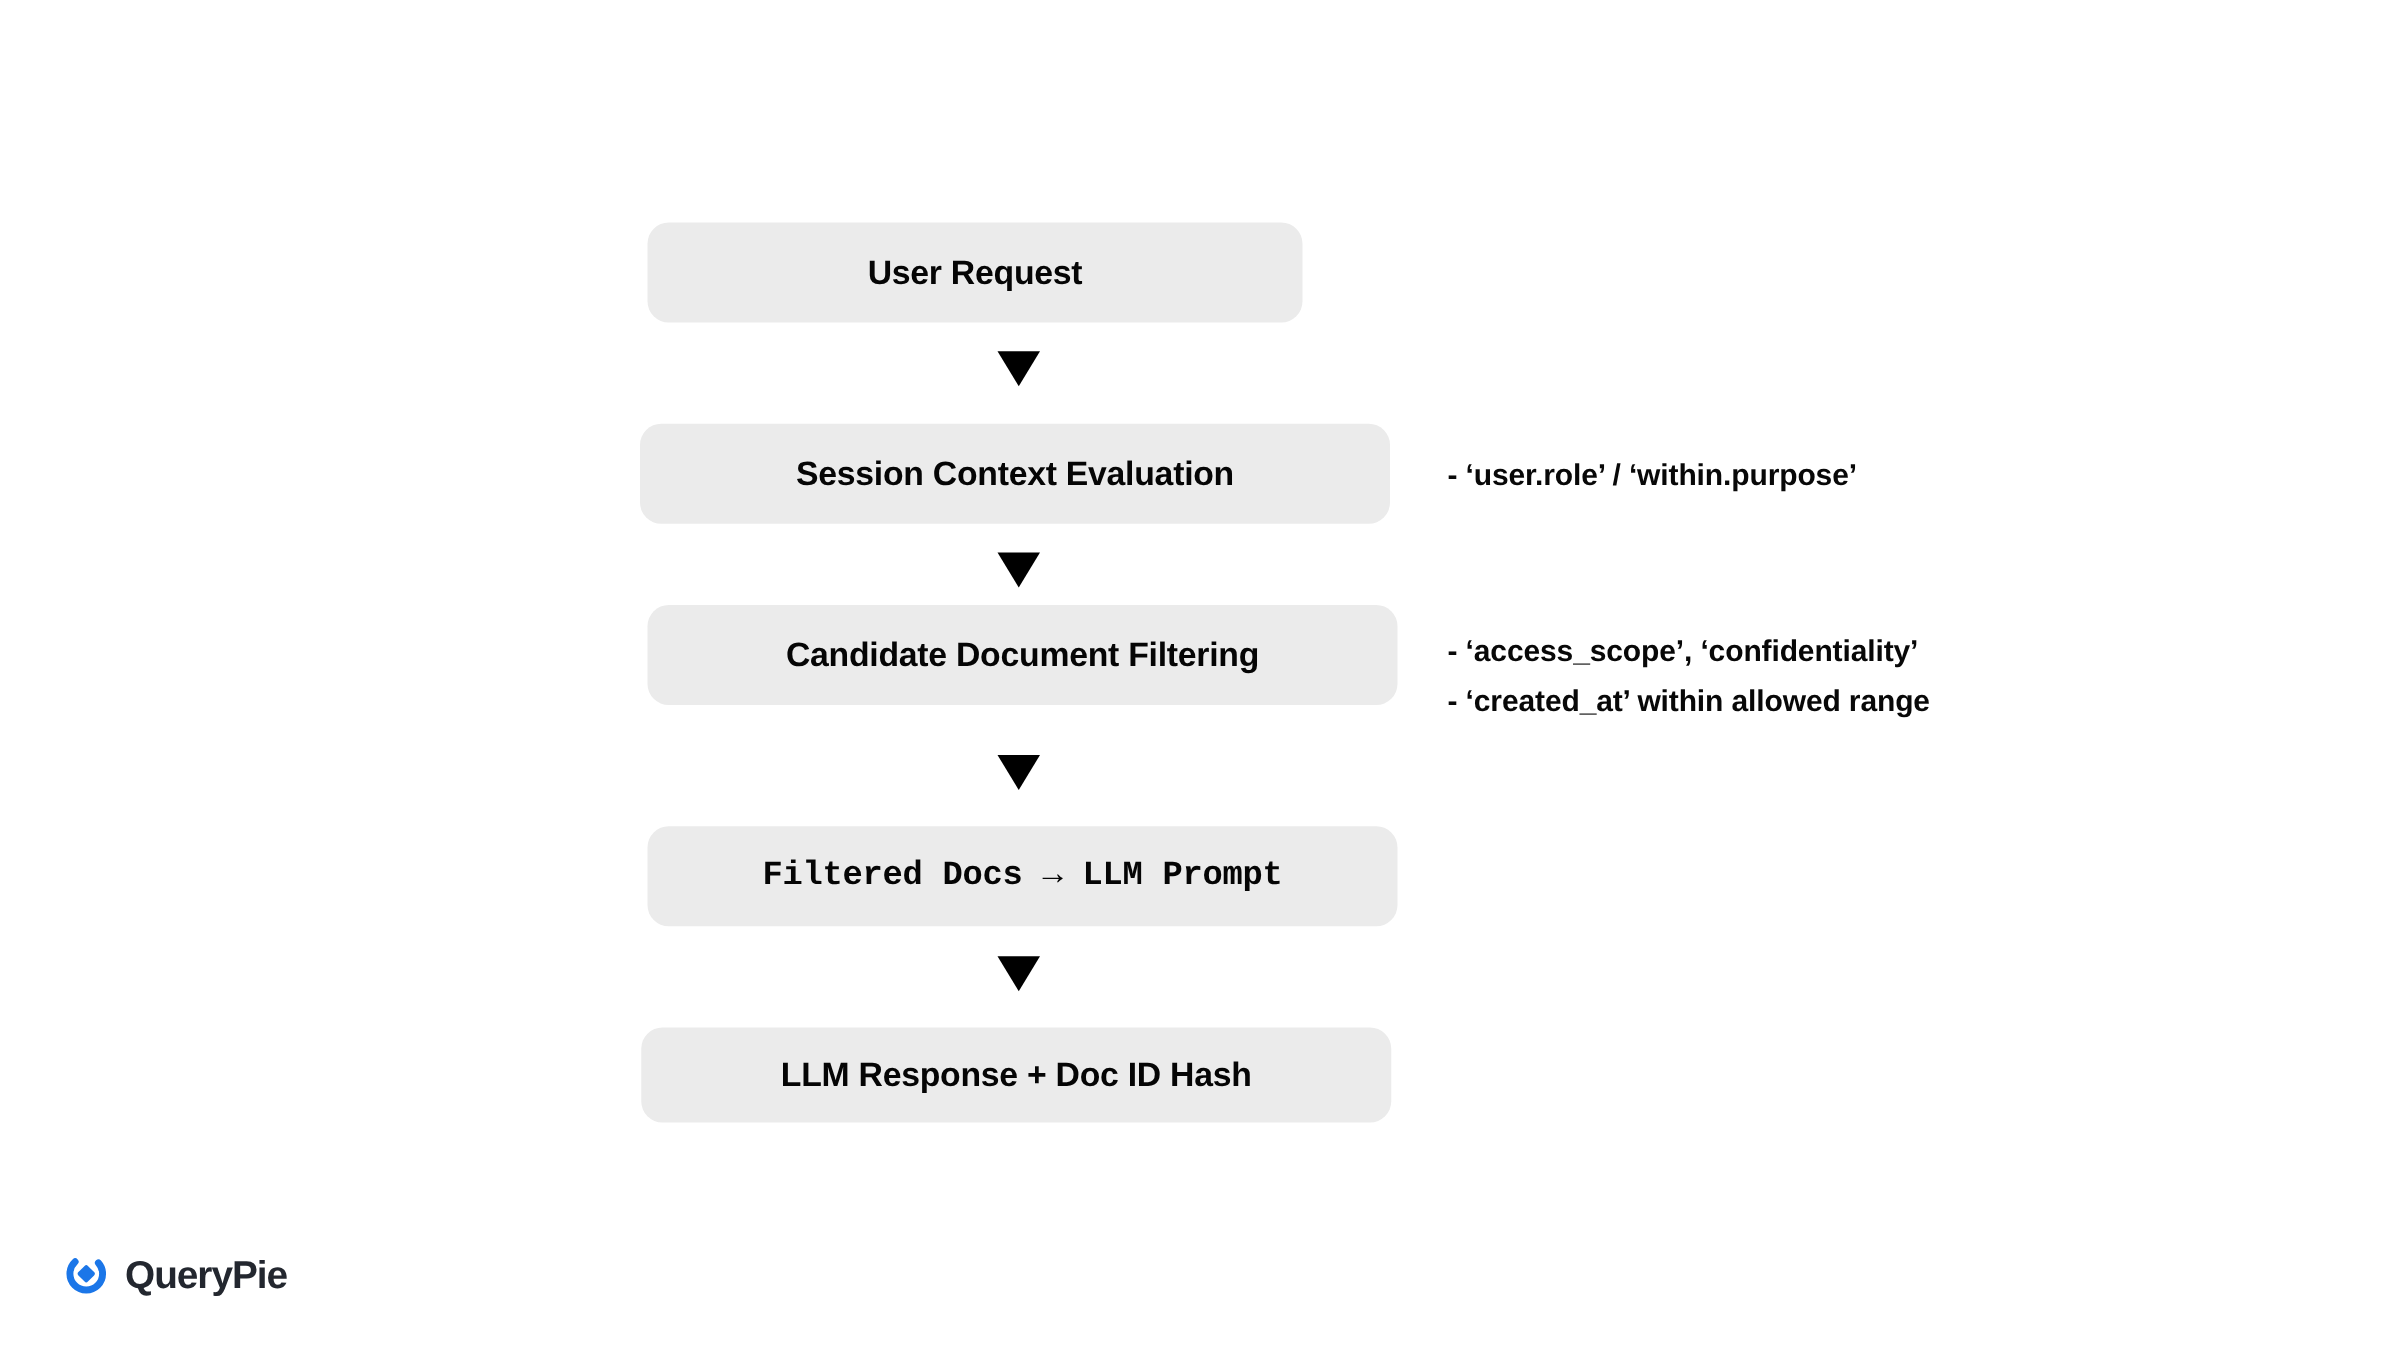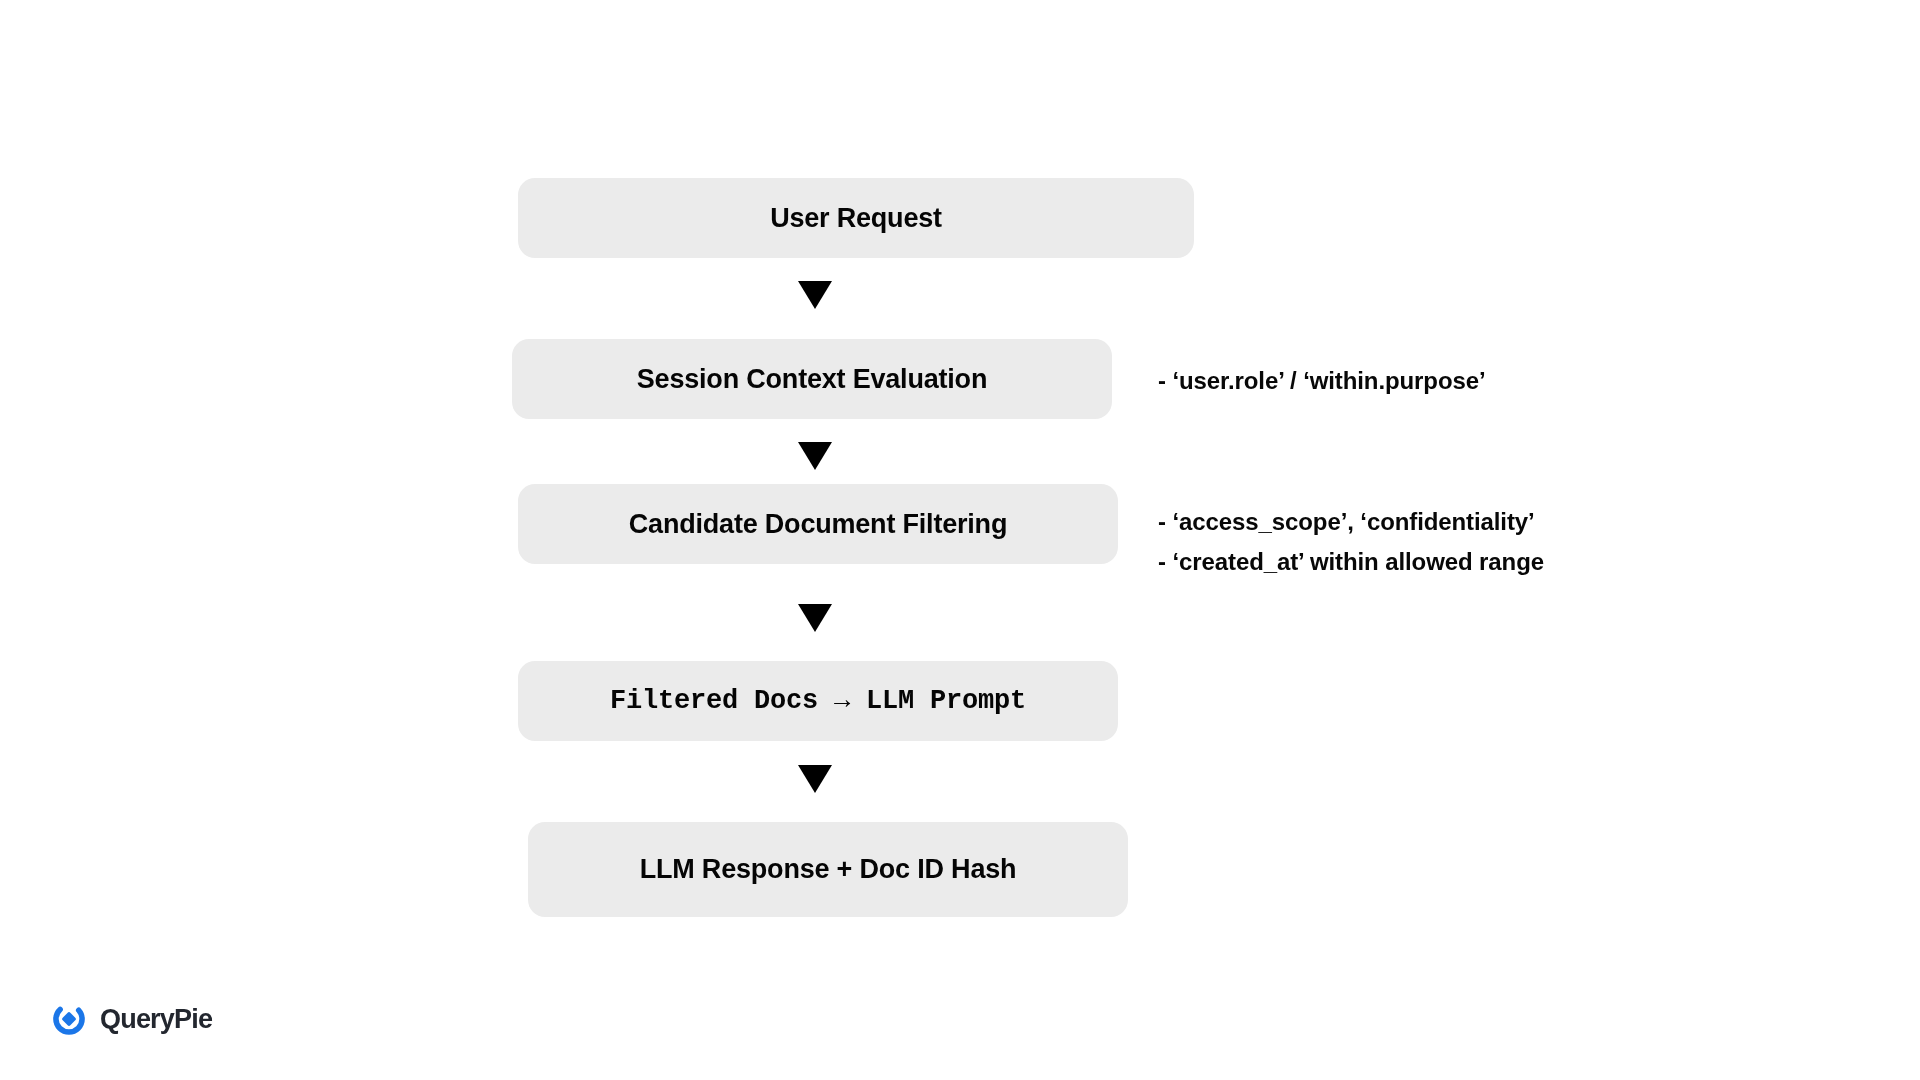--- a/index.html
+++ b/index.html
@@ -80,34 +80,34 @@
     align-items: center;
     gap: 12px;
   }
   #brand-logo .mark {
     width: 38px;
     height: 38px;
     display: block;
     flex: 0 0 auto;
   }
   #brand-logo .wordmark {
-    font-size: 27px;
+    font-size: 31px;
     font-weight: 700;
     letter-spacing: -0.8px;
     color: #23272F;
     line-height: 1;
     white-space: nowrap;
   }
 </style>
 </head>
 <body>
 
 <div id="diagram">
 
-  <div class="flow-node" style="left:518px; top:178px; width:676px; height:80px;">
+  <div class="flow-node" style="left:518px; top:178px; width:524px; height:80px;">
     <span class="flow-node-label">User Request</span>
   </div>
 
   <div class="connector" style="left:798px; top:281px;"></div>
 
   <div class="flow-node" style="left:512px; top:339px; width:600px; height:80px;">
     <span class="flow-node-label">Session Context Evaluation</span>
   </div>
 
   <div class="connector" style="left:798px; top:442px;"></div>
@@ -117,21 +117,21 @@
   </div>
 
   <div class="connector" style="left:798px; top:604px;"></div>
 
   <div class="flow-node" style="left:518px; top:661px; width:600px; height:80px;font-family:Liberation Mono, monospace;">
     <span class="flow-node-label">Filtered Docs → LLM Prompt</span>
   </div>
 
   <div class="connector" style="left:798px; top:765px;"></div>
 
-  <div class="flow-node" style="left:528px; top:822px; width:600px; height:95px;">
+  <div class="flow-node" style="left:513px; top:822px; width:600px; height:76px;">
     <span class="flow-node-label">LLM Response + Doc ID Hash</span>
   </div>
 
   <div class="annotation" style="left:1158px; top:361px;">
     <span class="annotation-line">- ‘user.role’ / ‘within.purpose’</span>
   </div>
 
   <div class="annotation" style="left:1158px; top:502px;">
     <span class="annotation-line">- ‘access_scope’, ‘confidentiality’</span>
     <span class="annotation-line">- ‘created_at’ within allowed range</span>

